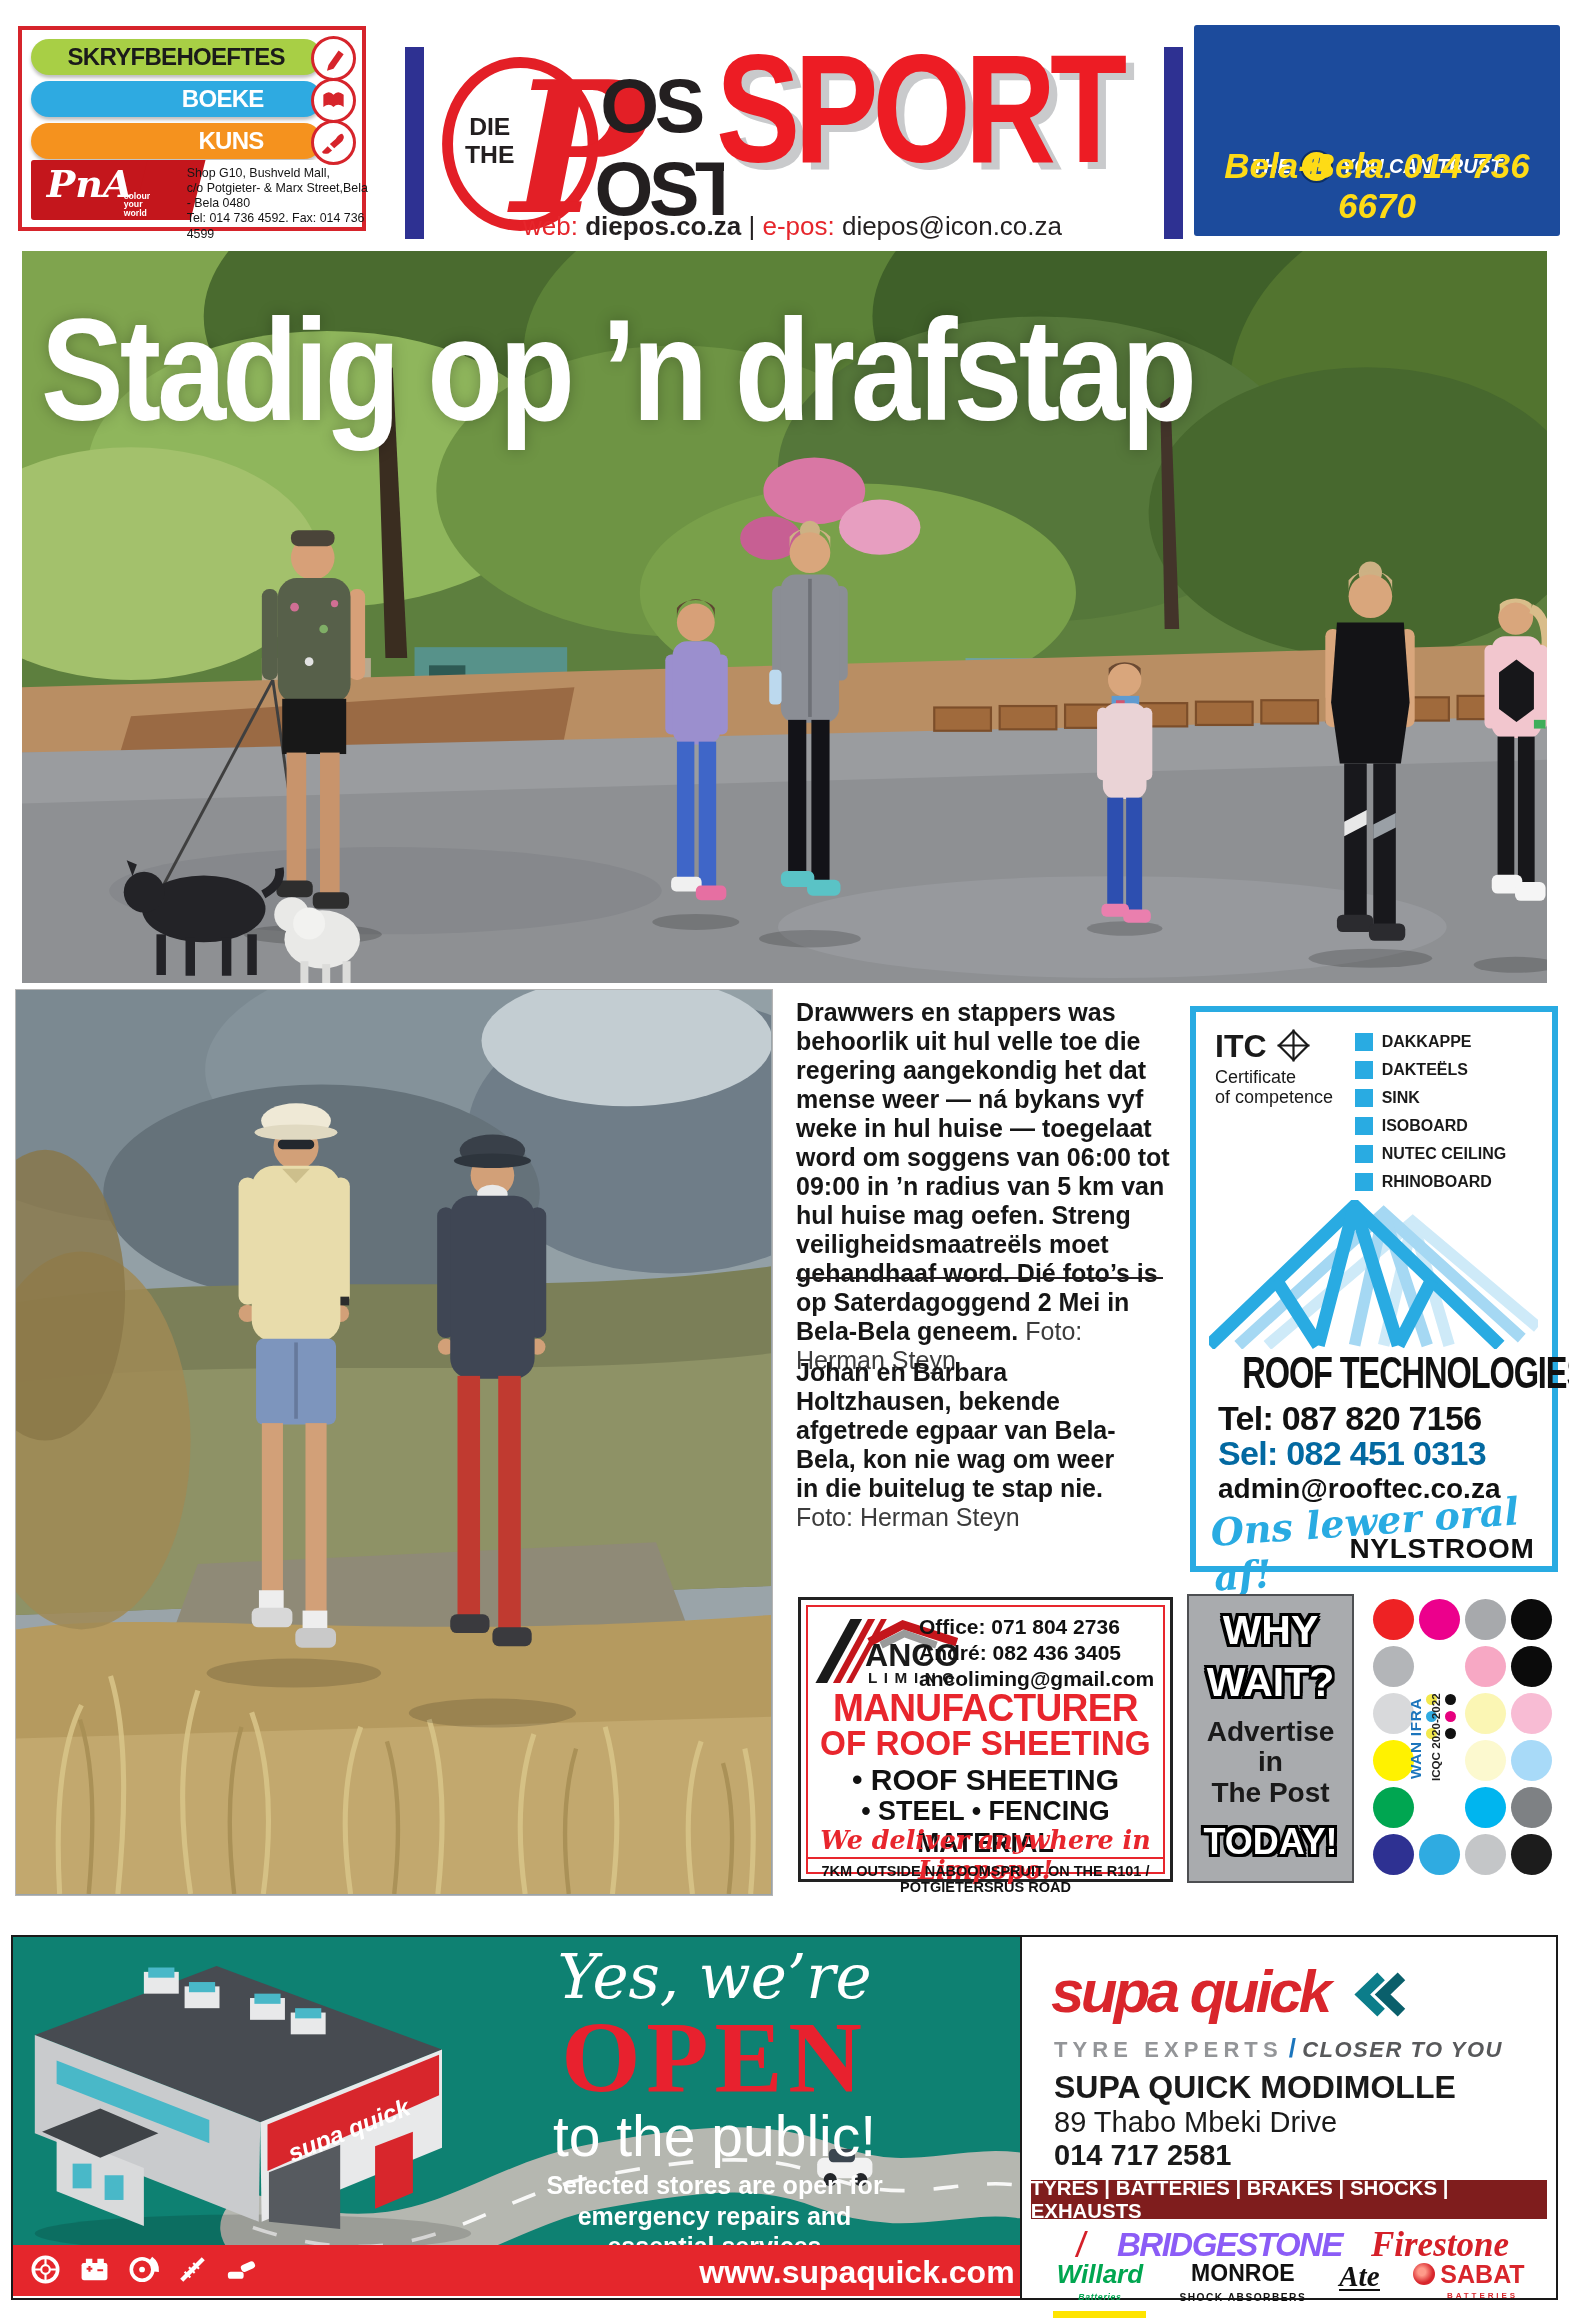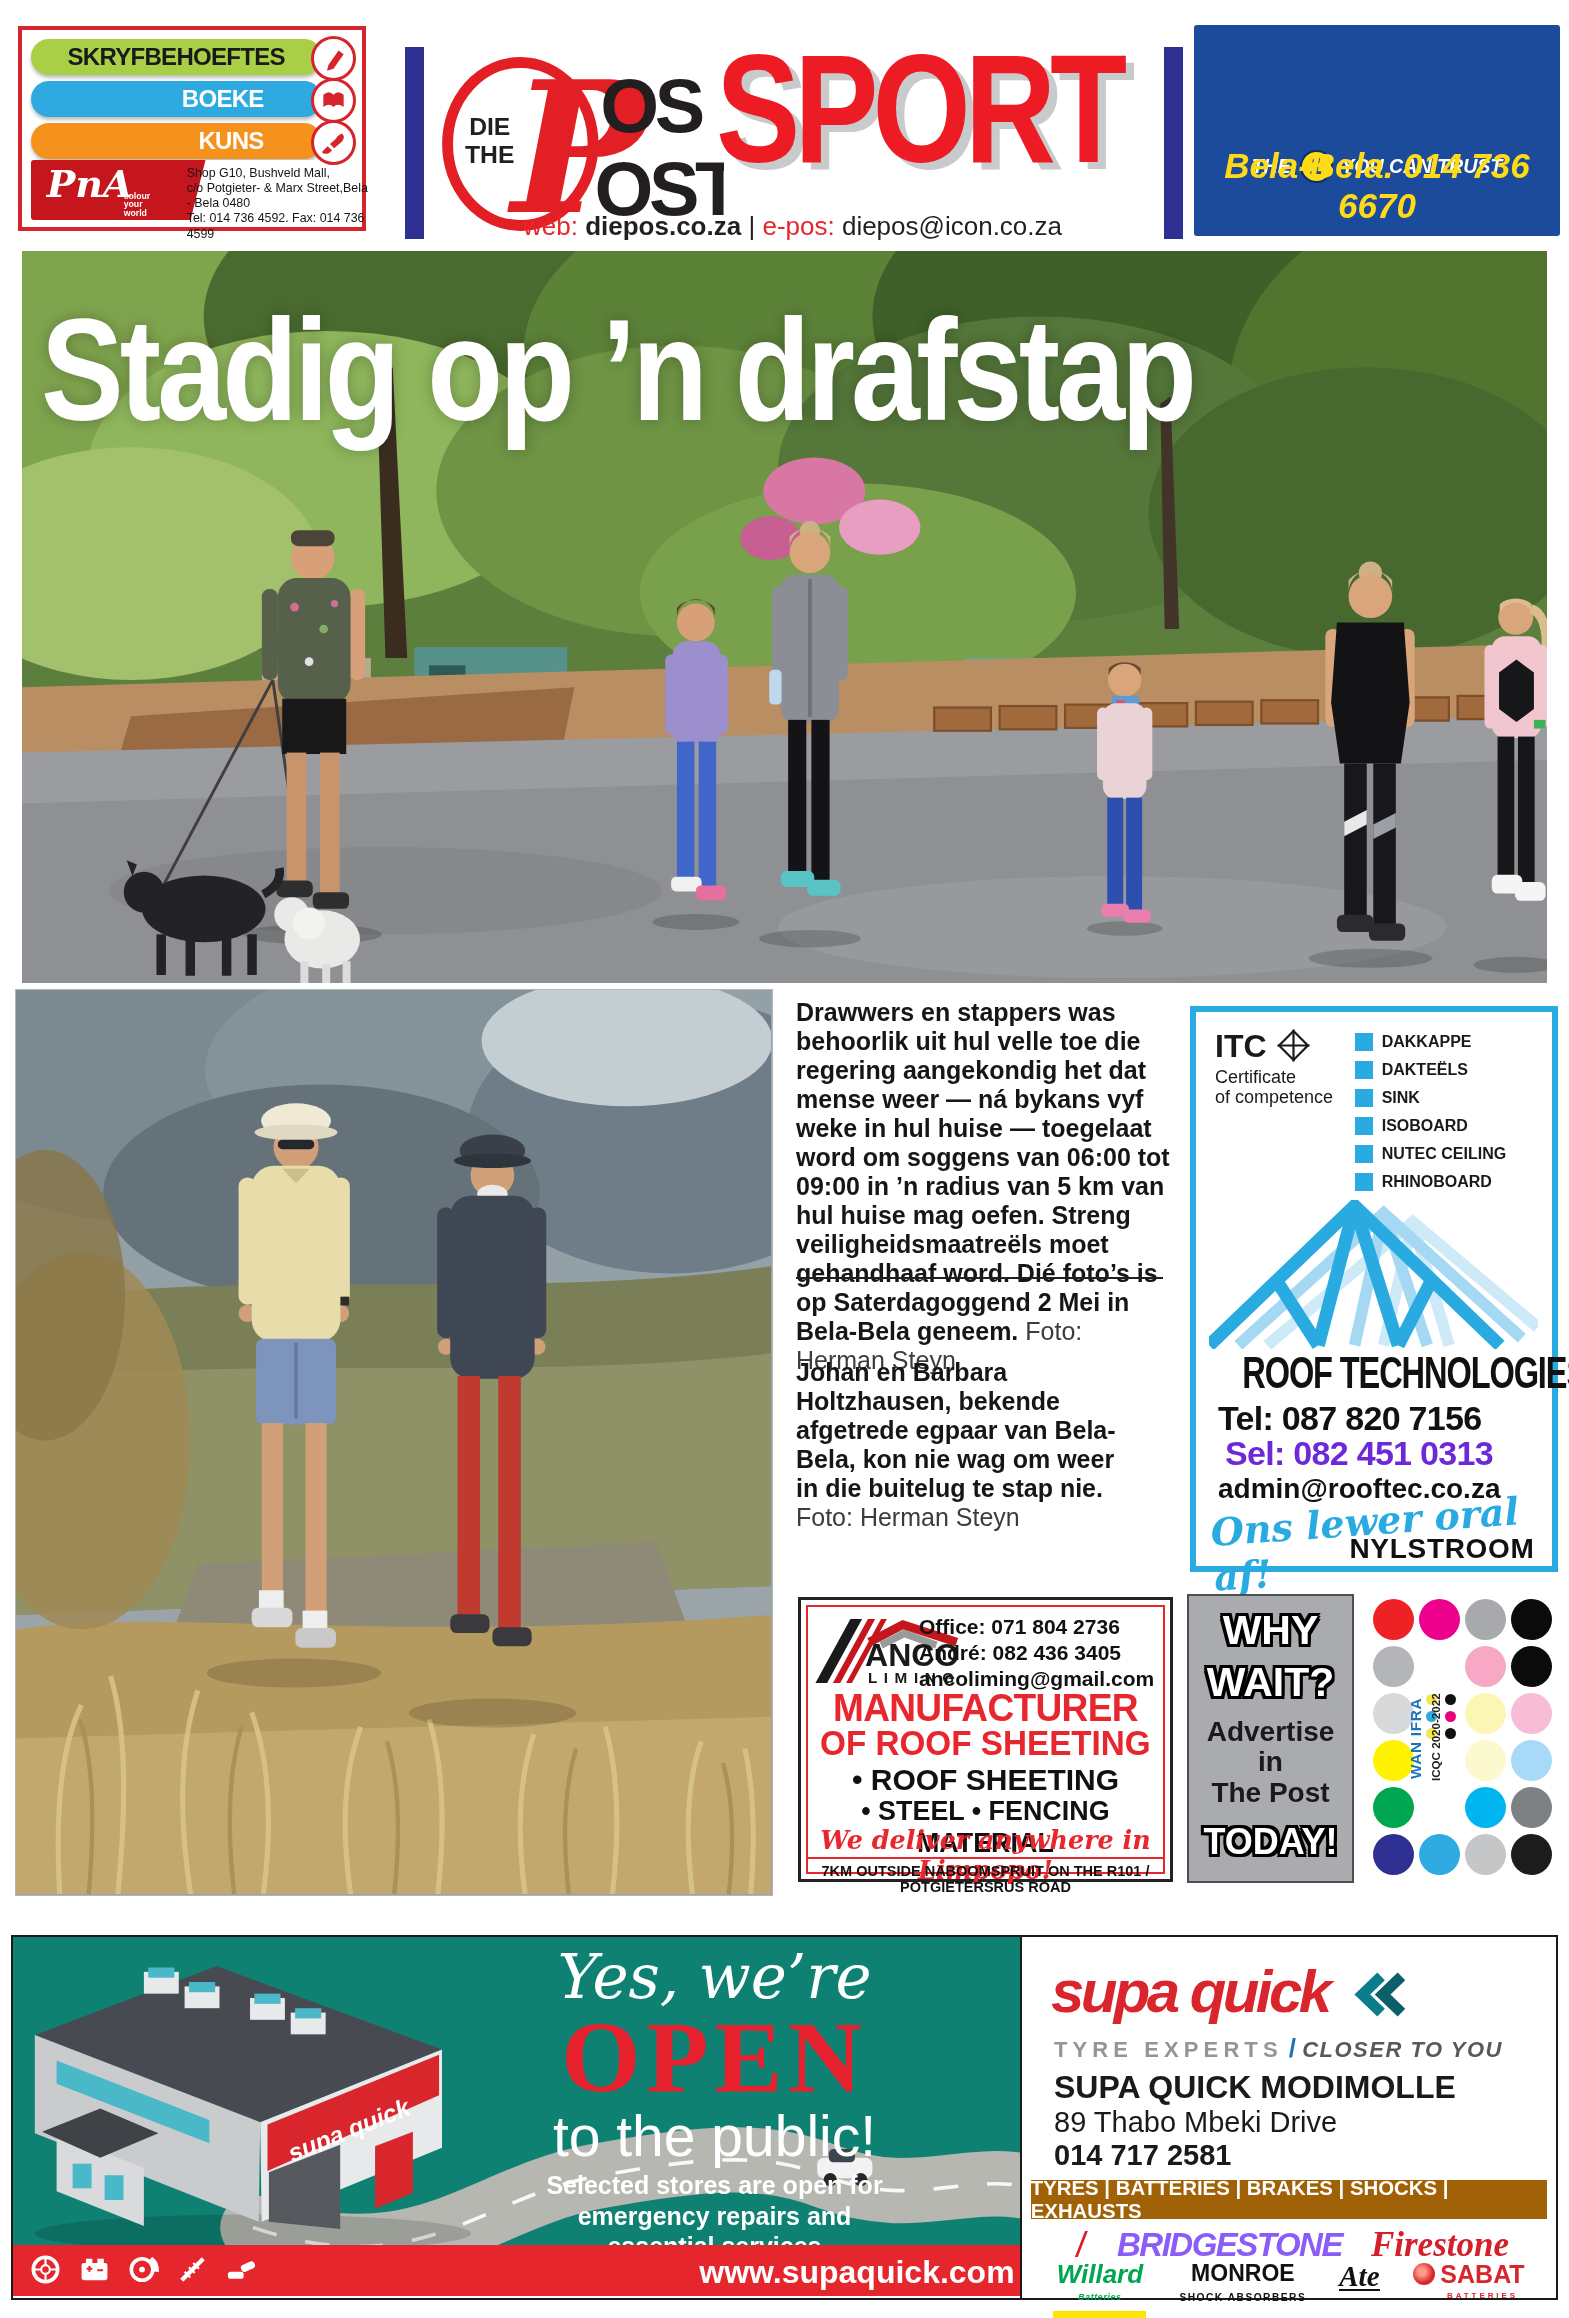--- a/index.html
+++ b/index.html
@@ -52,21 +52,21 @@
   .roof{left:1190px;top:1006px;width:368px;height:566px;border:6.5px solid #29abe2;background:#fff;box-sizing:border-box;}
   .roof-itc{position:absolute;left:19px;top:16px;}
   .roof-itc-name{font-size:32px;font-weight:800;color:#1a1a1a;display:inline-block;vertical-align:top;}
   .roof-cert{font-size:18px;color:#1a1a1a;line-height:20.4px;margin-top:1.5px;}
   .roof-list{position:absolute;left:159px;top:16px;list-style:none;margin:0;padding:0;}
   .roof-list li{display:flex;align-items:center;gap:8.7px;font-weight:800;font-size:16px;color:#1a1a1a;height:28px;}
   .roof-sq{width:18px;height:18px;background:#29abe2;flex:0 0 18px;}
   .roof-name{position:absolute;left:0;width:100%;top:336px;text-align:center;font-size:44px;font-weight:900;
              letter-spacing:-1.5px;transform:scaleX(.74);transform-origin:center;white-space:nowrap;color:#111;}
   .roof-tel{position:absolute;left:22px;top:387px;font-size:34px;font-weight:800;color:#111;letter-spacing:-0.7px;}
-  .roof-sel{position:absolute;left:22px;top:422px;font-size:34px;font-weight:800;color:#6d28d9;letter-spacing:-0.7px;margin-left:7px;}
+  .roof-sel{position:absolute;left:22px;top:422px;font-size:34px;font-weight:800;color:#0369a1;letter-spacing:-0.7px;}
   .roof-mail{position:absolute;left:22px;top:461px;font-size:28px;font-weight:800;color:#111;}
   .roof-slogan{position:absolute;left:16px;top:486px;font-family:"DejaVu Serif",serif;font-style:italic;font-weight:bold;
                font-size:38px;color:#29abe2;transform:rotate(-4deg);}
   .roof-town{position:absolute;right:17.4px;top:521px;font-size:28px;font-weight:900;color:#111;letter-spacing:0.7px;}
   
   .anco{left:798px;top:1597px;width:375px;height:285px;border:3.6px solid #222;background:#fff;box-sizing:border-box;}
   .anco-inner{position:absolute;inset:5.1px;border:2.9px solid #e8262d;}
   .anco-contact{position:absolute;right:8.7px;top:7.3px;text-align:left;font-size:21px;line-height:26px;font-weight:800;color:#111;}
   .anco-t1{position:absolute;left:0;width:100%;top:79px;text-align:center;color:#e8262d;font-size:39px;font-weight:900;
            letter-spacing:-0.7px;transform:scaleX(.95);}
@@ -106,21 +106,21 @@
   .subline{font-size:25px;line-height:30.5px;font-weight:600;}
   .sq-logo{position:absolute;left:29px;top:20.4px;color:#d9262c;font-weight:900;font-style:italic;font-size:60px;
            letter-spacing:-3.6px;white-space:nowrap;}
   .sq-tag{position:absolute;left:32px;top:96px;font-size:22px;white-space:nowrap;}
   .sq-tag .t1{color:#939598;letter-spacing:5.1px;font-weight:bold;}
   .sq-tag .sl{color:#1b75bc;font-weight:900;font-size:26px;}
   .sq-tag .t2{color:#58595b;font-weight:900;font-style:italic;letter-spacing:1.5px;}
   .sq-store{position:absolute;left:32px;top:132px;font-size:32px;font-weight:600;color:#1a1a1a;}
   .sq-addr{position:absolute;left:32px;top:169px;font-size:29px;color:#1a1a1a;}
   .sq-phone{position:absolute;left:32px;top:202px;font-size:29px;font-weight:800;color:#1a1a1a;}
-  .sq-band{position:absolute;left:8.7px;right:8.7px;top:243px;height:39px;background:#a16207;color:#fff;display:flex;
+  .sq-band{position:absolute;left:8.7px;right:8.7px;top:243px;height:39px;background:#7f1d1d;color:#fff;display:flex;
            align-items:center;justify-content:center;font-size:20.4px;font-weight:800;letter-spacing:0;}
   .sq-brands1{position:absolute;left:0;width:100%;top:288px;display:flex;justify-content:center;align-items:center;gap:29px;}
   .bridgestone{font-size:33px;font-weight:900;font-style:italic;color:#8b5cf6;letter-spacing:-1.5px;}
   .firestone{font-family:"Liberation Serif",serif;font-size:35px;font-weight:900;font-style:italic;color:#d52029;}
   .sq-brands2{position:absolute;left:0;width:100%;top:326px;display:flex;justify-content:center;align-items:flex-start;gap:33px;}
   .willard{color:#00a650;font-weight:900;font-style:italic;font-size:26px;line-height:23px;text-align:center;}
   .willard .bat{font-size:8.7px;display:block;letter-spacing:0.7px;}
   .willard .bar{display:block;background:#ffe400;color:#c23;font-size:5.8px;font-weight:800;margin-top:1.5px;padding:0.7px 2.9px;}
   .monroe{color:#111;font-weight:900;font-size:23px;line-height:20.4px;text-align:center;}
   .monroe small{font-size:10.2px;font-weight:800;letter-spacing:1.5px;}

